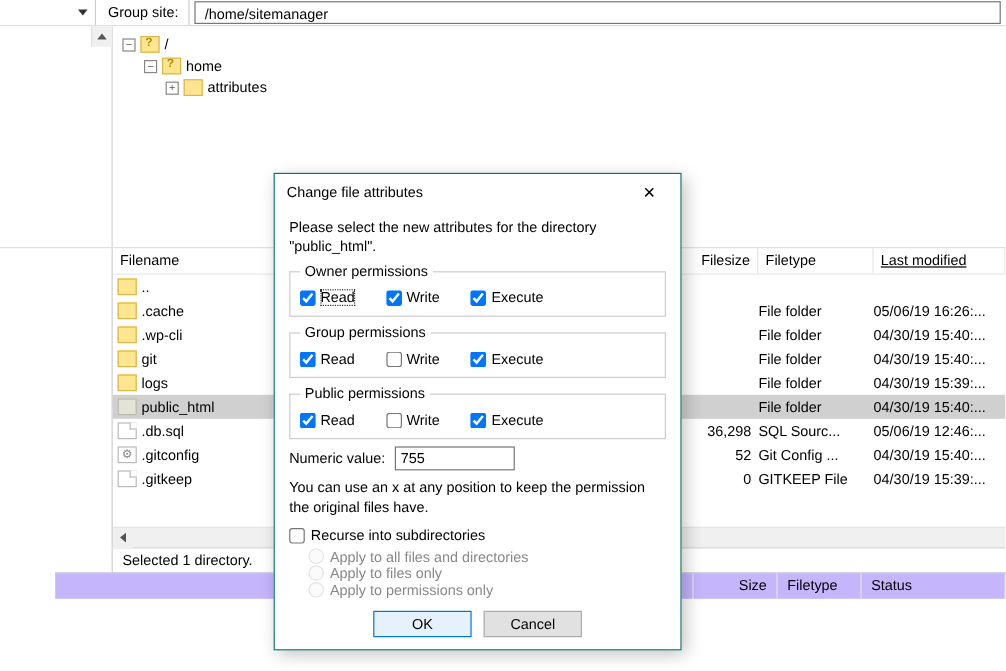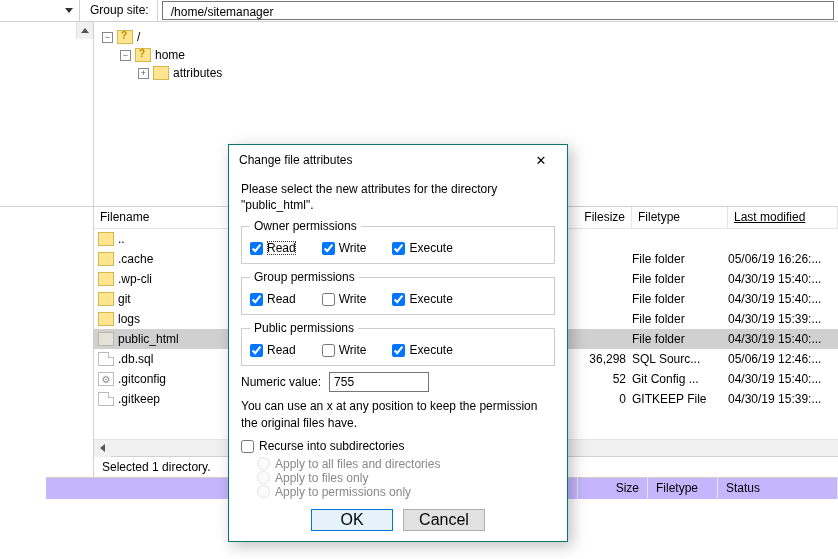--- a/index.html
+++ b/index.html
@@ -75,21 +75,21 @@
 .dialog .perm-row { display:flex; gap:26px; align-items:center; margin-top:2px;}
 .dialog .perm-row label { display:flex; align-items:flex-end; gap:4px; }
 .dialog .perm-row input[type=checkbox] { width:13px;height:13px;}
 .dialog .nv-row { display:flex; align-items:center; gap:8px; margin:6px 0;}
 .dialog .nv-row input[type=text] { width:100px; height:20px; border:1px solid #767676; padding:2px 4px; font-family:inherit; font-size:12px;}
 .dialog .hint { line-height:1.35; margin-bottom:8px;}
 .dialog .recurse { display:flex; align-items:flex-end; gap:5px; margin-bottom:4px;}
 .dialog .radio-row { display:flex; align-items:center; gap:5px; margin-left:16px; color:#888;}
 .dialog .radio-row input { opacity:0.6;}
 .dialog .btn-row { display:flex; justify-content:center; gap:10px; margin-top:10px;}
-.dialog button.dlg { width:82px; height:22px; border:1px solid #adadad; background:#e1e1e1; font-family:inherit; font-size:16px;}
+.dialog button.dlg { width:82px; height:22px; border:1px solid #adadad; background:#e1e1e1; font-family:inherit; font-size:12px;}
 .dialog button.dlg.primary { border:1px solid #0078d7; background:#e5f1fb;}
 .focus-dotted { outline:1px dotted #333; outline-offset:-1px;}
 </style>
 </head>
 <body>
 
 <div class="topbar">
   <div class="dropdown-stub">
       <span class="chev"></span>
     </div>

